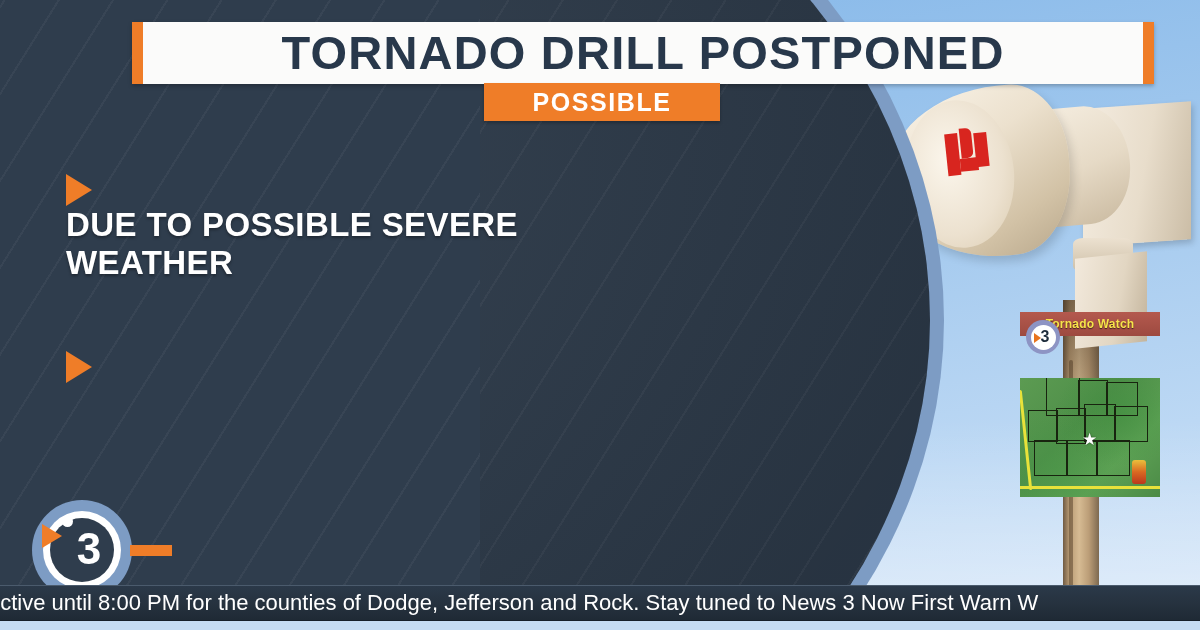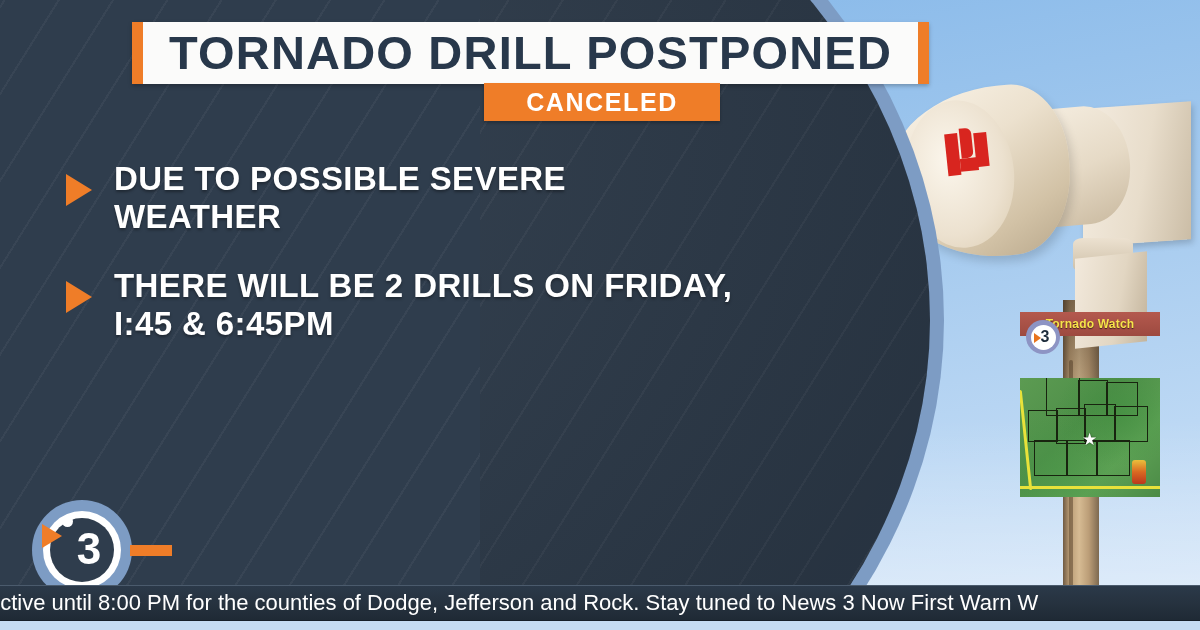--- a/index.html
+++ b/index.html
@@ -162,21 +162,21 @@
   .panel-fill-stripes{
     position:absolute; left:0; top:0; width:480px; height:630px;
     background:repeating-linear-gradient(
       -58deg,
       rgba(255,255,255,.045) 0px, rgba(255,255,255,.045) 2px,
       rgba(255,255,255,0) 2px, rgba(255,255,255,0) 46px);
   }
 
   
   .titlebar {
-    position:absolute; left:132px; top:22px; width:797px; height:62px;
+    position:absolute; left:132px; top:22px; width:1022px; height:62px;
     background:#fbfbfa; display:flex; align-items:center;
     box-shadow:0 2px 4px rgba(0,0,0,.25);
   }
   .tb-accent { width:11px; height:100%; background:#ef7d28; flex:0 0 auto; }
   .tb-text {
     flex:1 1 auto; text-align:center; color:#28384b;
     font-size:47px; font-weight:bold; letter-spacing:1.2px;
     font-family:"Liberation Sans", sans-serif;
     white-space:nowrap; line-height:1;
     padding-bottom:2px;
@@ -198,21 +198,21 @@
     border-left:26px solid #ef7d28;
     border-top:16px solid transparent;
     border-bottom:16px solid transparent;
   }
   .bullet-text {
     color:#ffffff; font-size:33px; font-weight:bold; line-height:1.14;
     letter-spacing:.4px; font-family:"Liberation Sans", sans-serif;
     text-shadow:0 2px 3px rgba(0,0,0,.35);
     white-space:pre-line;
   }
-  .b1 { margin-bottom:32px; }
+  .b1 { margin-bottom:56px;flex-direction:column; }
   .b2 { margin-bottom:44px; }
 
   
   .logo { position:absolute; left:32px; top:500px; width:100px; height:100px; }
   .logo .ring-outer{
     position:absolute; inset:0; border-radius:50%; background:#7d9cc4;
   }
   .logo .ring-white{
     position:absolute; left:11px; top:11px; width:78px; height:78px; border-radius:50%;
     background:#ffffff;
@@ -312,32 +312,30 @@
   </div>
   <div class="panel-fill"></div>
   <div class="panel-fill-stripes"></div>
 
   <div class="titlebar">
     <div class="tb-accent"></div>
     <div class="tb-text">TORNADO DRILL POSTPONED</div>
     <div class="tb-accent"></div>
   </div>
 
-  <div class="subbadge">CANCELED</div>
+  <div class="subbadge">POSSIBLE</div>
 
   <div class="bullets">
     <div class="bullet b1">
       <div class="bullet-mark"></div>
       <div class="bullet-text">DUE TO POSSIBLE SEVERE
 WEATHER</div>
     </div>
     <div class="bullet b2">
       <div class="bullet-mark"></div>
-      <div class="bullet-text">THERE WILL BE 2 DRILLS ON FRIDAY,
-I:45 &amp; 6:45PM</div>
     </div>
   </div>
 
   <div class="logo">
     <div class="ring-outer"></div>
     <div class="ring-white"></div>
     <div class="core">
       <div class="three">3</div>
     </div>
     <div class="play"></div>

